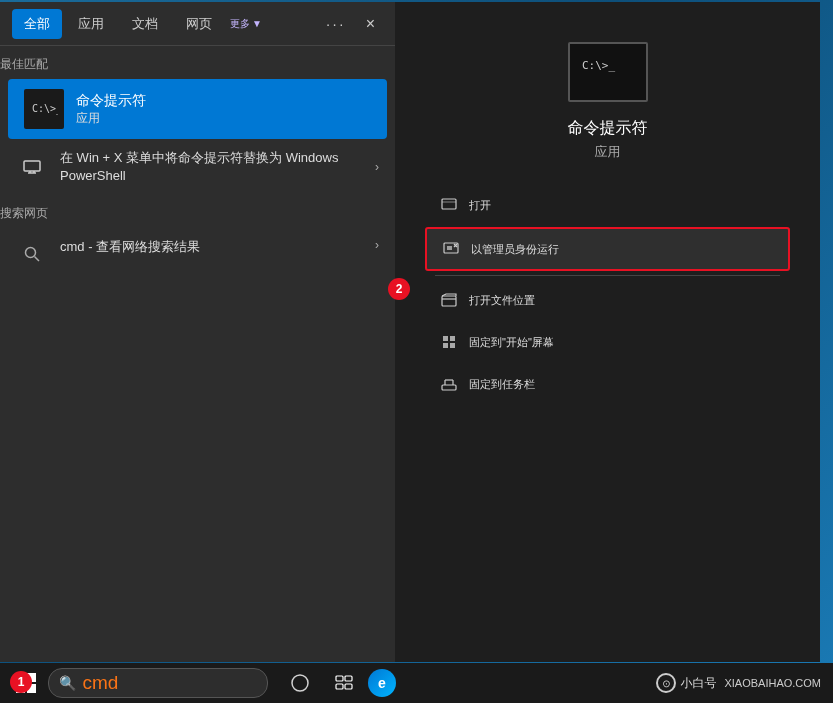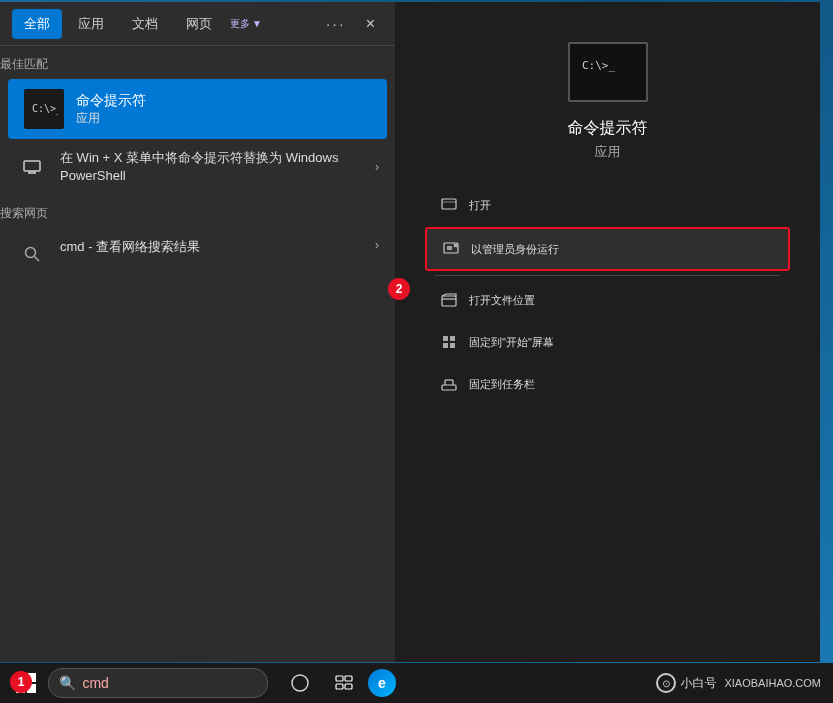--- a/index.html
+++ b/index.html
@@ -326,22 +326,22 @@
       padding: 0 10px;
       gap: 6px;
       width: 220px;
       cursor: text;
     }
     .search-box-icon {
       color: #0078d4;
       font-size: 14px;
     }
     .search-box-text {
-      color: #fca5a5;
-      font-size: 14px;
+      color: #f97316;
+      font-size: 19px;
       font-weight: 500;
     }
     .taskbar-center {
       display: flex;
       align-items: center;
       gap: 4px;
       margin-left: 12px;
     }
     .taskbar-btn {
       width: 40px;

